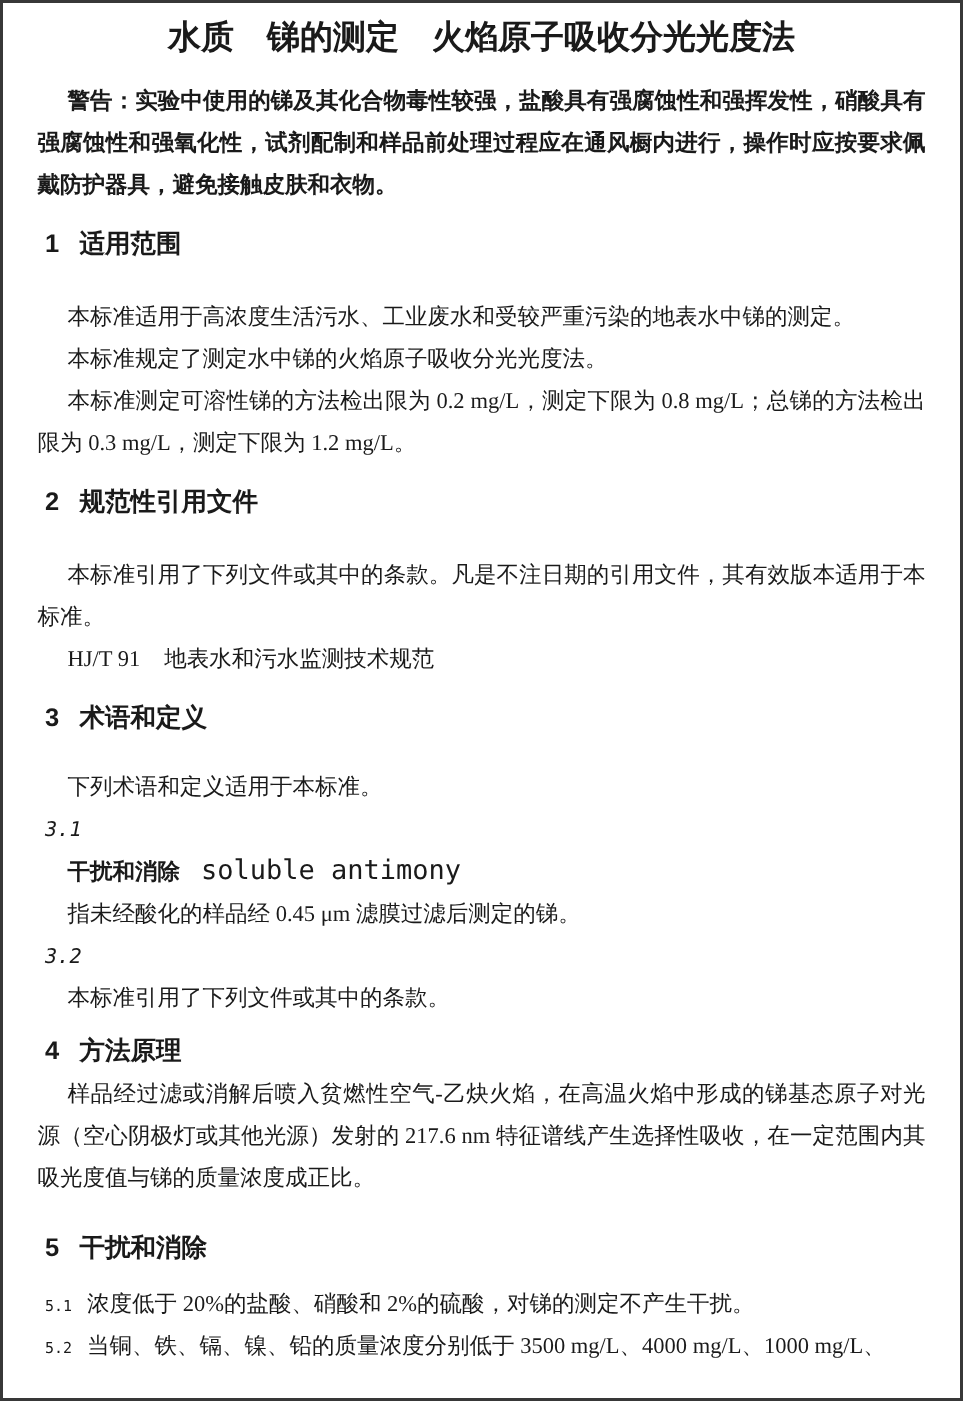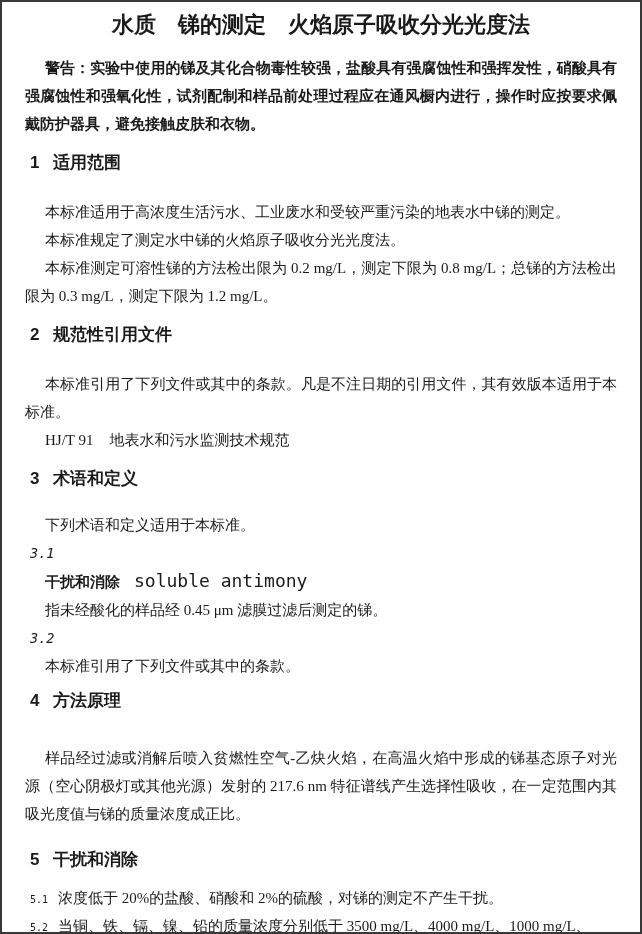--- a/index.html
+++ b/index.html
@@ -72,21 +72,21 @@
   .clause-line { margin: 0; line-height: 27px; }
   .cl-no {
     font-family: "DejaVu Sans Mono", monospace;
     font-size: 10px;
     padding-left: 5px;
     margin-right: 10px;
   }
   .mt10 { margin-top: 10px; }
   .mt12 { margin-top: 21px; }
   .mt14 { margin-top: 14px; }
-  .mt22 { margin-top: 32px; font-family: Liberation Serif, serif; }
+  .mt22 { margin-top: 4px; font-family: Liberation Serif, serif; }
   .mt24 { margin-top: 24px; }
 </style>
 </head>
 <body>
 
 <div class="page">
 
   <h1 class="doc-title">水质　锑的测定　火焰原子吸收分光光度法</h1>
 
   <p class="warning">警告：实验中使用的锑及其化合物毒性较强，盐酸具有强腐蚀性和强挥发性，硝酸具有强腐蚀性和强氧化性，试剂配制和样品前处理过程应在通风橱内进行，操作时应按要求佩戴防护器具，避免接触皮肤和衣物。</p>

